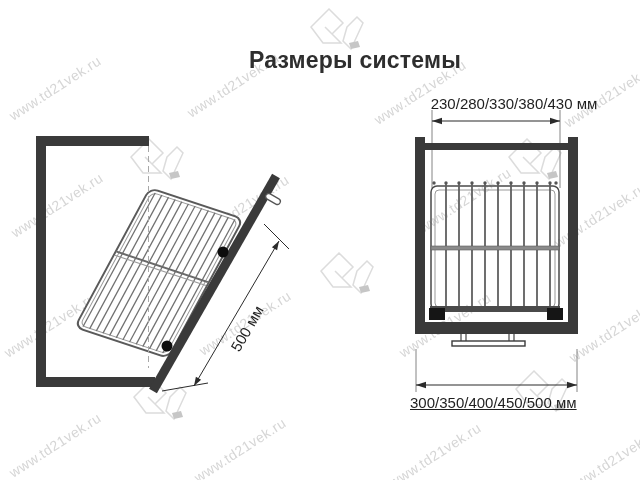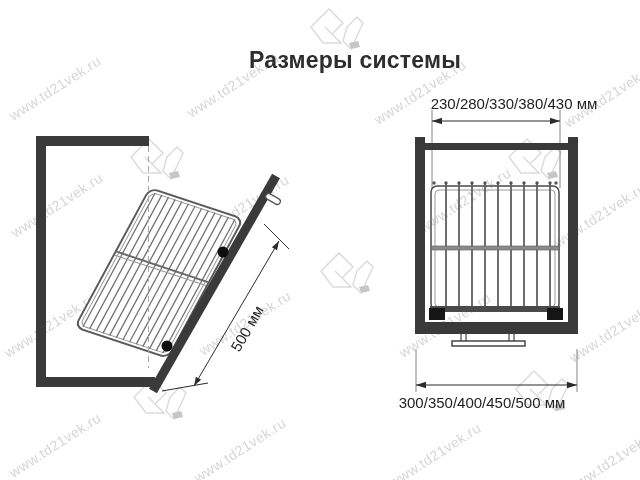--- a/index.html
+++ b/index.html
@@ -23,21 +23,21 @@
   }
   
   .page-title{
     position:absolute;left:70px;right:0;top:47px;text-align:center;
     font-size:23px;font-weight:600;color:#2e2e2e;letter-spacing:0.2px;
   }
   .dim-label{
     position:absolute;font-size:15px;color:var(--text);white-space:nowrap;
   }
   .dim-top{left:424px;width:180px;top:95px;text-align:center;}
-  .dim-bottom{left:388px;width:188px;top:394px;text-align:center;}
+  .dim-bottom{left:410px;width:188px;top:394px;text-decoration:underline;}
   .dim-depth{
     left:202px;top:320px;width:90px;text-align:center;
     transform:rotate(-60deg);
   }
   svg{display:block;}
 </style>
 </head>
 <body>
 
 <div class="layer">

